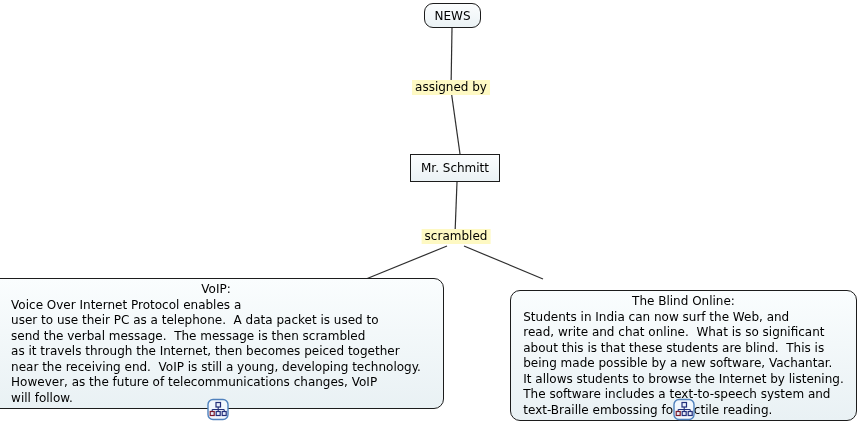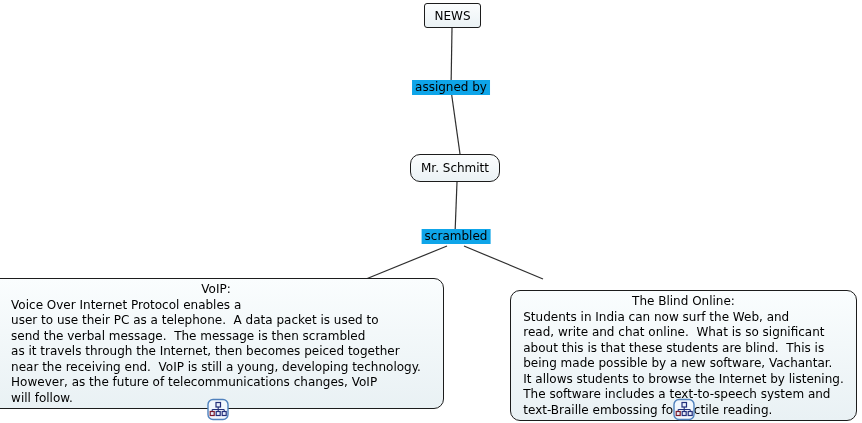--- a/index.html
+++ b/index.html
@@ -23,45 +23,45 @@
     left: 0;
     top: 0;
     width: 862px;
     height: 423px;
   }
   .concept-node {
     position: absolute;
     box-sizing: border-box;
     background: linear-gradient(180deg, #fbfdfe 0%, #ebf2f5 100%);
     border: 1px solid #1c1c1c;
-    border-radius: 10px;
+    border-radius: 0;
     display: flex;
     align-items: center;
     justify-content: center;
     font-size: 12px;
     white-space: nowrap;
   }
   .node-news {
     left: 424px;
     top: 3px;
     width: 57px;
     height: 25px;
-    border-radius: 3px;
+    border-radius: 9px;
     justify-content: center;
   }
   .node-teacher {
     left: 410px;
     top: 154px;
     width: 90px;
     height: 28px;
   }
   .link-label {
     position: absolute;
     transform: translateX(-50%);
-    background: #0ea5e9;
+    background: #fef9c3;
     padding: 0 3px;
     font-size: 12px;
     line-height: 15px;
     white-space: nowrap;
   }
   .label-assigned {
     left: 451px;
     top: 80px;
   }
   .label-included {

